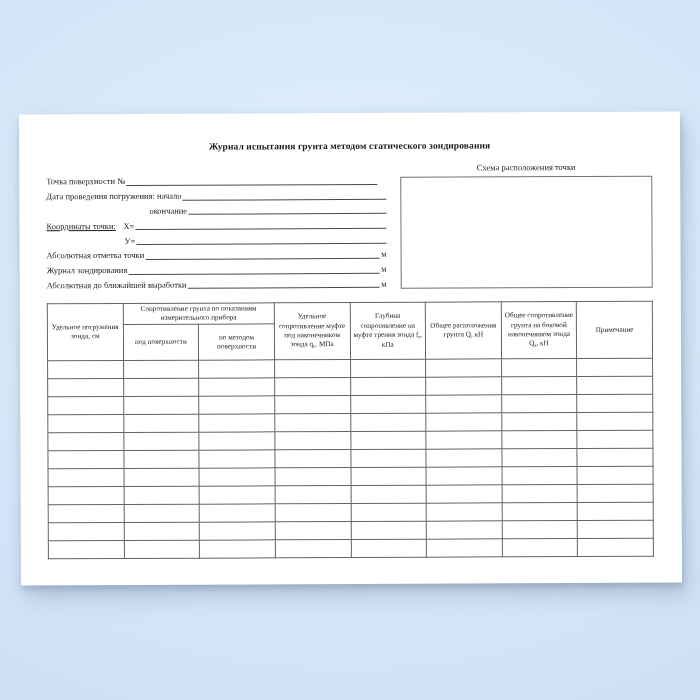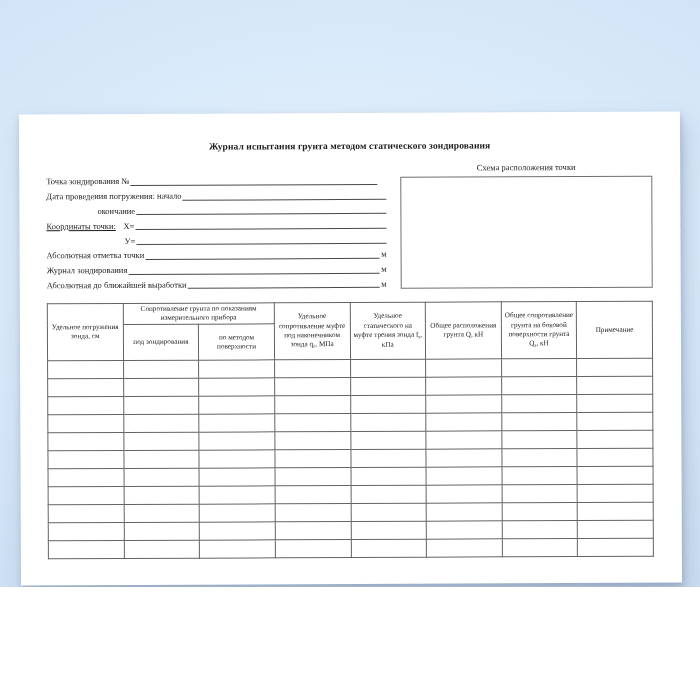--- a/index.html
+++ b/index.html
@@ -2,41 +2,41 @@
 <html><head>
 <meta charset="utf-8">
 <style>
   html,body { margin:0; padding:0; }
   body {
     width:700px; height:700px;
     font-family:"Liberation Serif","DejaVu Serif",serif;
     color:#1c1c1c;
   }
   .scene {
-    position:relative; width:700px; height:587px; overflow:hidden;
+    position:relative; width:700px; height:700px; overflow:hidden;
     background:
       radial-gradient(ellipse 95% 70% at 50% 40%, #e6f1fc 0%, #d9eafa 45%, #cddff3 100%);
   }
   .page {
     position:absolute; left:20px; top:113px; width:661px; height:471px;
     background:#ffffff;
     transform:rotate(-0.25deg);
     box-shadow: 1px 4px 6px rgba(100,120,150,0.35), 5px 12px 22px rgba(100,120,150,0.30);
   }
   .doc-title {
     position:absolute; top:28px; left:0; width:100%;
     text-align:center; font-weight:bold; font-size:9.5px; letter-spacing:0.1px;
   }
   
   .fields { position:absolute; left:27px; top:58px; width:340px; }
   .frow { display:flex; align-items:flex-end; height:14.8px; font-size:8.5px; line-height:1.1; white-space:nowrap; }
   .flabel { flex:0 0 auto; padding-right:1px; }
   .fline { flex:1 1 auto; border-bottom:1px solid #4a4a4a; height:1px; margin-bottom:1px; }
   .funit { flex:0 0 auto; padding-left:2px; }
-  .indent-end   { margin-left:51px; }
+  .indent-end   { margin-left:103px; }
   .coords-label { width:76px;text-decoration:underline; }
   .indent-y     { margin-left:78px; }
   .frow--short .fline { margin-right:9px; }
   
   .schema { position:absolute; left:381px; top:50px; width:252px; }
   .schema-label { text-align:center; font-size:8.5px; }
   .schema-box { margin-top:4px; width:250px; height:110px; border:1px solid #707070; background:#fff; }
   
   table.log {
     position:absolute; left:27px; top:189px; width:606px;
@@ -57,21 +57,21 @@
 </head>
 <body>
 
 <div class="scene">
   <div class="page">
 
     <div class="doc-title">Журнал испытания грунта методом статического зондирования</div>
 
     <div class="fields">
       <div class="frow frow--short">
-        <span class="flabel">Точка зондирования №</span>
+        <span class="flabel">Точка поверхности №</span>
         <span class="fline"></span>
       </div>
       <div class="frow">
         <span class="flabel">Дата проведения погружения: начало</span>
         <span class="fline"></span>
       </div>
       <div class="frow">
         <span class="flabel indent-end">окончание</span>
         <span class="fline"></span>
       </div>
@@ -115,27 +115,27 @@
           <col>
           <col>
           <col>
           <col>
       </colgroup>
       <thead>
         <tr class="hrow-group">
           <th rowspan="2">Удельное погружения зонда, см</th>
           <th colspan="2">Сопротивление грунта по показаниям измерительного прибора</th>
           <th rowspan="2"><span>Удельное сопротивление муфте под наконечником зонда q</span><span class="sub">с</span><span>, МПа</span></th>
-          <th rowspan="2"><span>Удельное статического на муфте трения зонда f</span><span class="sub">s</span><span>, кПа</span></th>
+          <th rowspan="2"><span>Глубина сопротивление на муфте трения зонда f</span><span class="sub">s</span><span>, кПа</span></th>
           <th rowspan="2">Общее расположения грунта Q, кН</th>
-          <th rowspan="2"><span>Общее сопротивление грунта на боковой поверхности грунта Q</span><span class="sub">s</span><span>, кН</span></th>
+          <th rowspan="2"><span>Общее сопротивление грунта на боковой наконечником зонда Q</span><span class="sub">s</span><span>, кН</span></th>
           <th rowspan="2">Примечание</th>
         </tr>
         <tr class="hrow-sub">
-          <th>под зондирования</th>
+          <th>под поверхности</th>
           <th>по методом поверхности</th>
         </tr>
       </thead>
       <tbody>
           <tr>
             <td></td>
             <td></td>
             <td></td>
             <td></td>
             <td></td>

